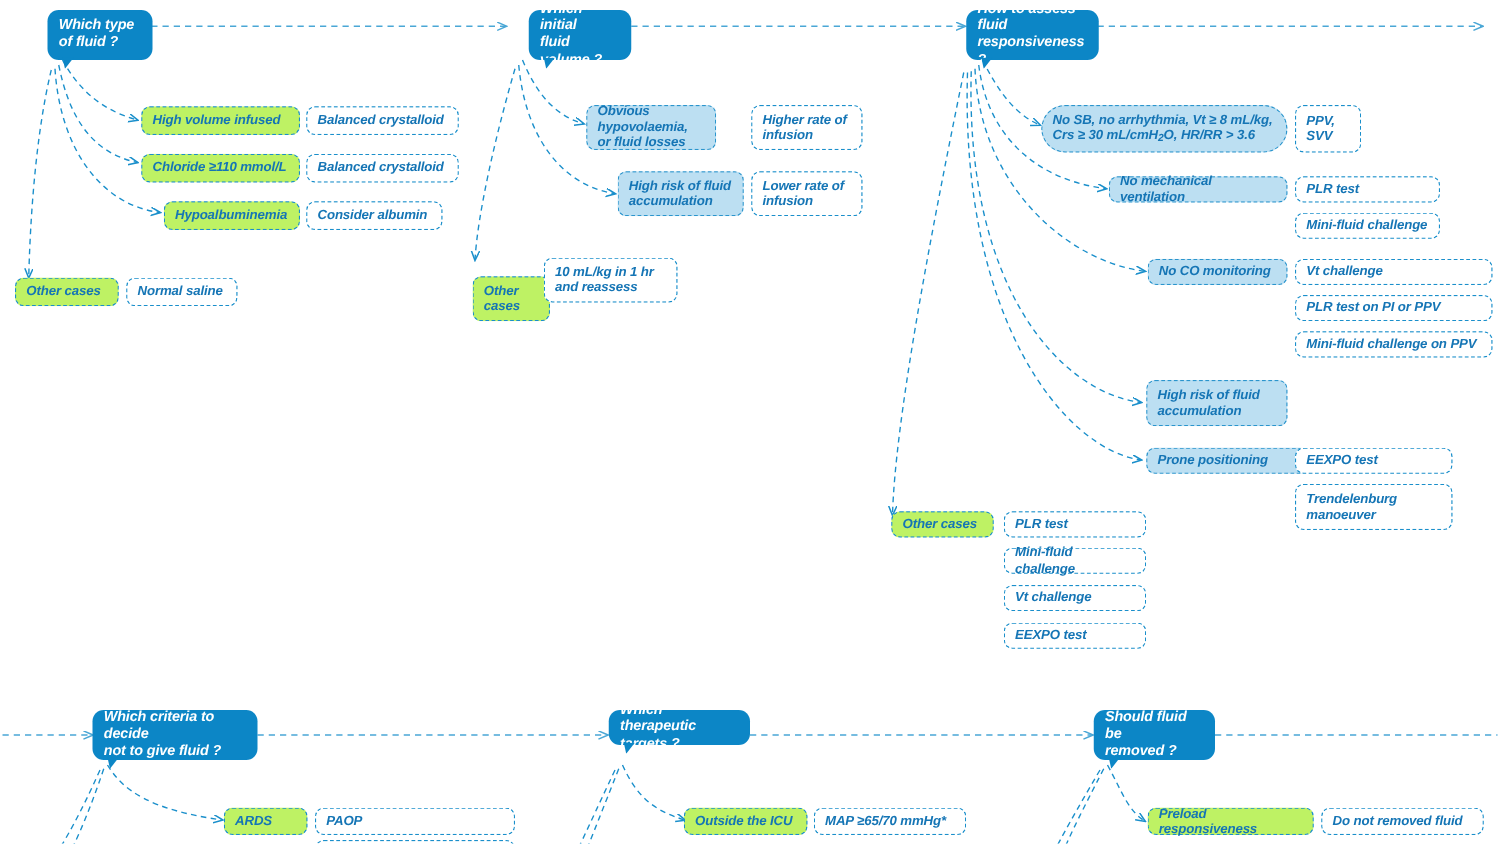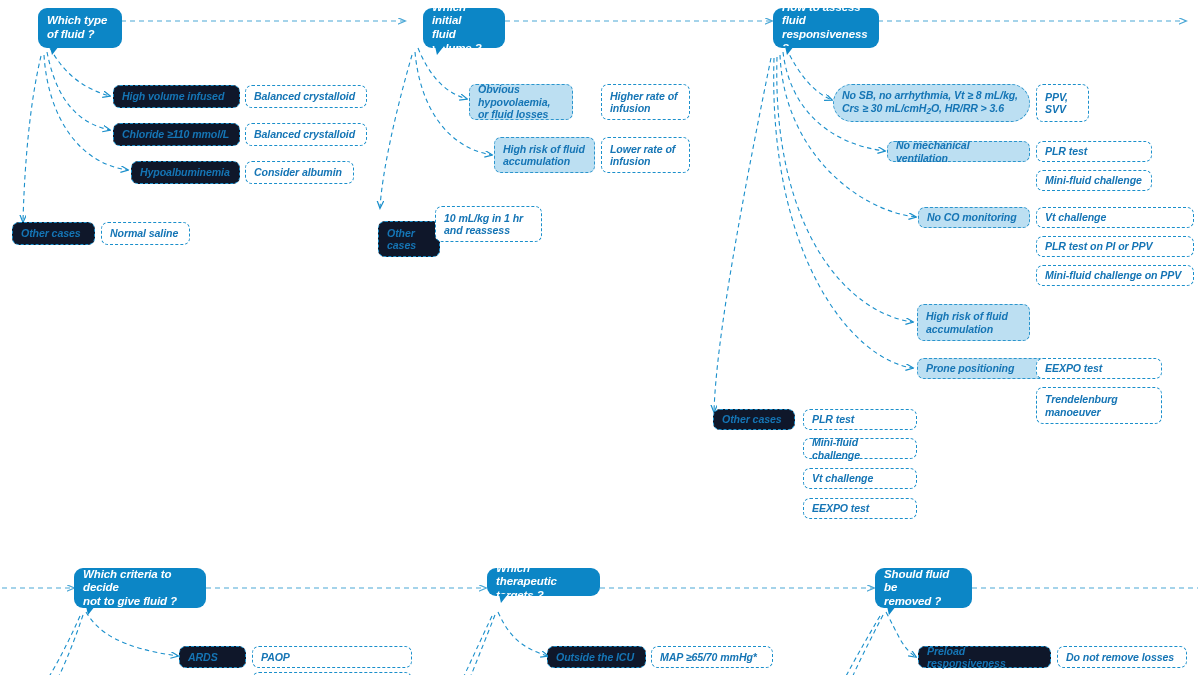--- a/index.html
+++ b/index.html
@@ -52,21 +52,21 @@
     background: #0c86c6;
     clip-path: polygon(0 0, 100% 0, 22% 100%);
   }
   
   .cond {
     border: 1.3px dashed #1a8fcb;
     border-radius: 7px;
     color: #1575b5;
     font-size: 10.6px;
     padding: 4px 8px;
-    background: #0f172a;
+    background: #bef264;
     z-index: 2;
   }
   .cond.fill {
     background: #bcdff2;
     border-color: #2b95cd;
   }
   
   .act {
     border: 1.3px dashed #1a8fcb;
     border-radius: 7px;
@@ -311,16 +311,16 @@
 
   <div class="node q" style="left:875px; top:568px; width:97px; height:40px;">
     <span><span style="white-space:pre-line">Should fluid be
 removed ?</span></span>
     <span class="tail"></span>
   </div>
   <div class="node cond" style="left:918px; top:646px; width:133px; height:22px;">
     <span>Preload responsiveness</span>
   </div>
   <div class="node act" style="left:1057px; top:646px; width:130px; height:22px;">
-    <span>Do not remove losses</span>
+    <span>Do not removed fluid</span>
   </div>
 
 </div>
 
 </body></html>

